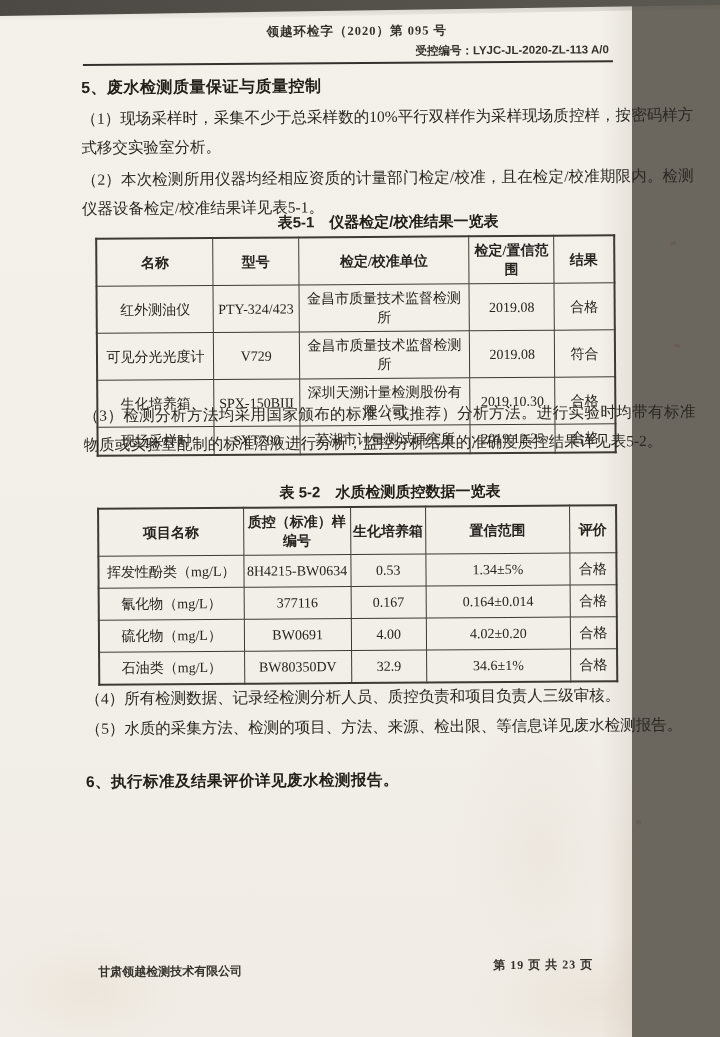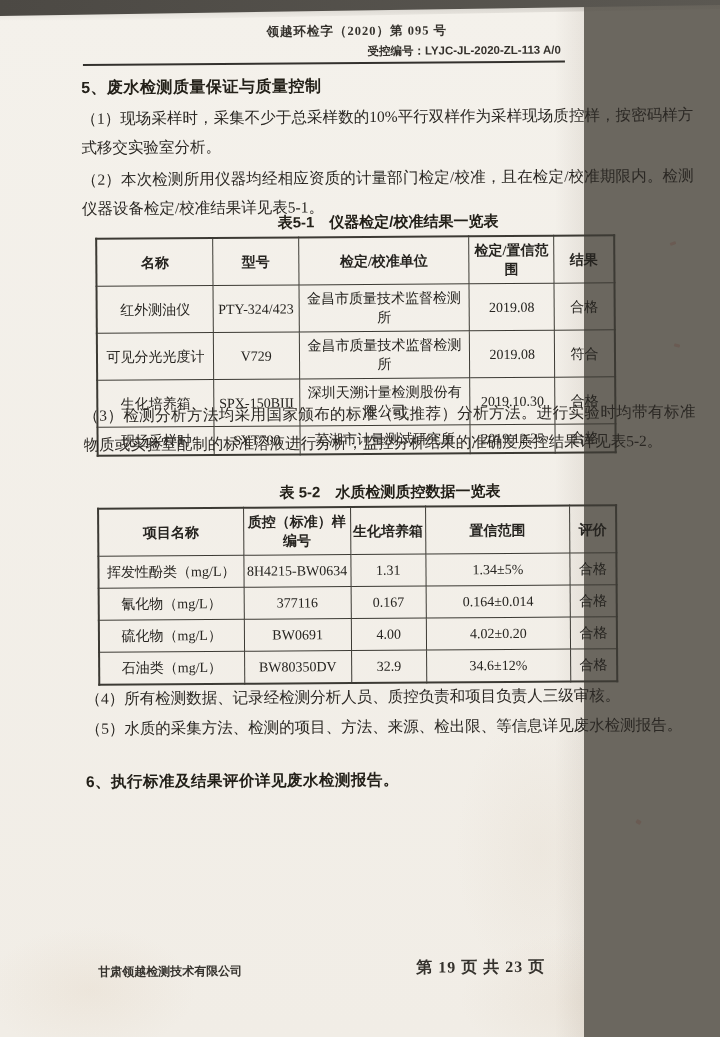--- a/index.html
+++ b/index.html
@@ -2,21 +2,21 @@
 <html><head>
 <meta charset="utf-8">
 <style>
   html,body{margin:0;padding:0;}
   body{
     width:720px;height:1037px;overflow:hidden;
     background:#6b675f;
     font-family:"Liberation Serif","DejaVu Serif",serif;
     color:#2b2824;
   }
-  .screen{position:relative;width:584px;height:1037px;}
+  .screen{position:relative;width:584px;height:1037px;padding-left:48px;}
   
   .paper{
     position:absolute;inset:0;
     background:
       radial-gradient(ellipse 60px 90px at 690px 300px, rgba(195,120,110,0.13), transparent 70%),
       radial-gradient(ellipse 40px 50px at 700px 140px, rgba(200,150,130,0.10), transparent 70%),
       radial-gradient(ellipse 80px 260px at 665px 900px, rgba(200,175,150,0.22), transparent 70%),
       radial-gradient(ellipse 200px 100px at 600px 1000px, rgba(205,185,160,0.18), transparent 70%),
       radial-gradient(ellipse 150px 90px at 90px 990px, rgba(215,195,170,0.18), transparent 70%),
       radial-gradient(ellipse 120px 200px at 540px 850px, rgba(210,195,175,0.15), transparent 70%),
@@ -85,21 +85,21 @@
   table.t1 td{padding:4px 2px;}
   table.t2 th{padding:4px 2px;}
   table.t2 td{padding:6px 2px;}
 
   .footer-company{
     position:absolute;left:95px;top:962px;
     font-size:12px;font-weight:bold;color:#35322d;
   }
   .footer-page{
     position:absolute;right:42px;top:958px;
-    font-size:16px;font-weight:bold;color:#35322d;letter-spacing:1px;
+    font-size:12px;font-weight:bold;color:#35322d;letter-spacing:1px;
   }
 </style>
 </head>
 <body>
 
 <div class="screen">
   <div class="paper"></div>
   <div class="edge-top-soft"></div>
   <div class="edge-top"></div>
   <span class="speck s1"></span>
@@ -186,21 +186,21 @@
           <th>质控（标准）样编号</th>
           <th>生化培养箱</th>
           <th>置信范围</th>
           <th>评价</th>
         </tr>
       </thead>
       <tbody>
         <tr>
           <td>挥发性酚类（mg/L）</td>
           <td>8H4215-BW0634</td>
-          <td>1.31</td>
+          <td>0.53</td>
           <td>1.34±5%</td>
           <td>合格</td>
         </tr>
         <tr>
           <td>氰化物（mg/L）</td>
           <td>377116</td>
           <td>0.167</td>
           <td>0.164±0.014</td>
           <td>合格</td>
         </tr>
@@ -208,21 +208,21 @@
           <td>硫化物（mg/L）</td>
           <td>BW0691</td>
           <td>4.00</td>
           <td>4.02±0.20</td>
           <td>合格</td>
         </tr>
         <tr>
           <td>石油类（mg/L）</td>
           <td>BW80350DV</td>
           <td>32.9</td>
-          <td>34.6±12%</td>
+          <td>34.6±1%</td>
           <td>合格</td>
         </tr>
       </tbody>
     </table>
 
     <div class="block para" style="top:682px;">（4）所有检测数据、记录经检测分析人员、质控负责和项目负责人三级审核。</div>
     <div class="block para" style="top:712px;">（5）水质的采集方法、检测的项目、方法、来源、检出限、等信息详见废水检测报告。</div>
     <div class="block heading" style="top:770px;font-size:15.5px;">6、执行标准及结果评价详见废水检测报告。</div>
 
     <div class="footer-company">甘肃领越检测技术有限公司</div>

